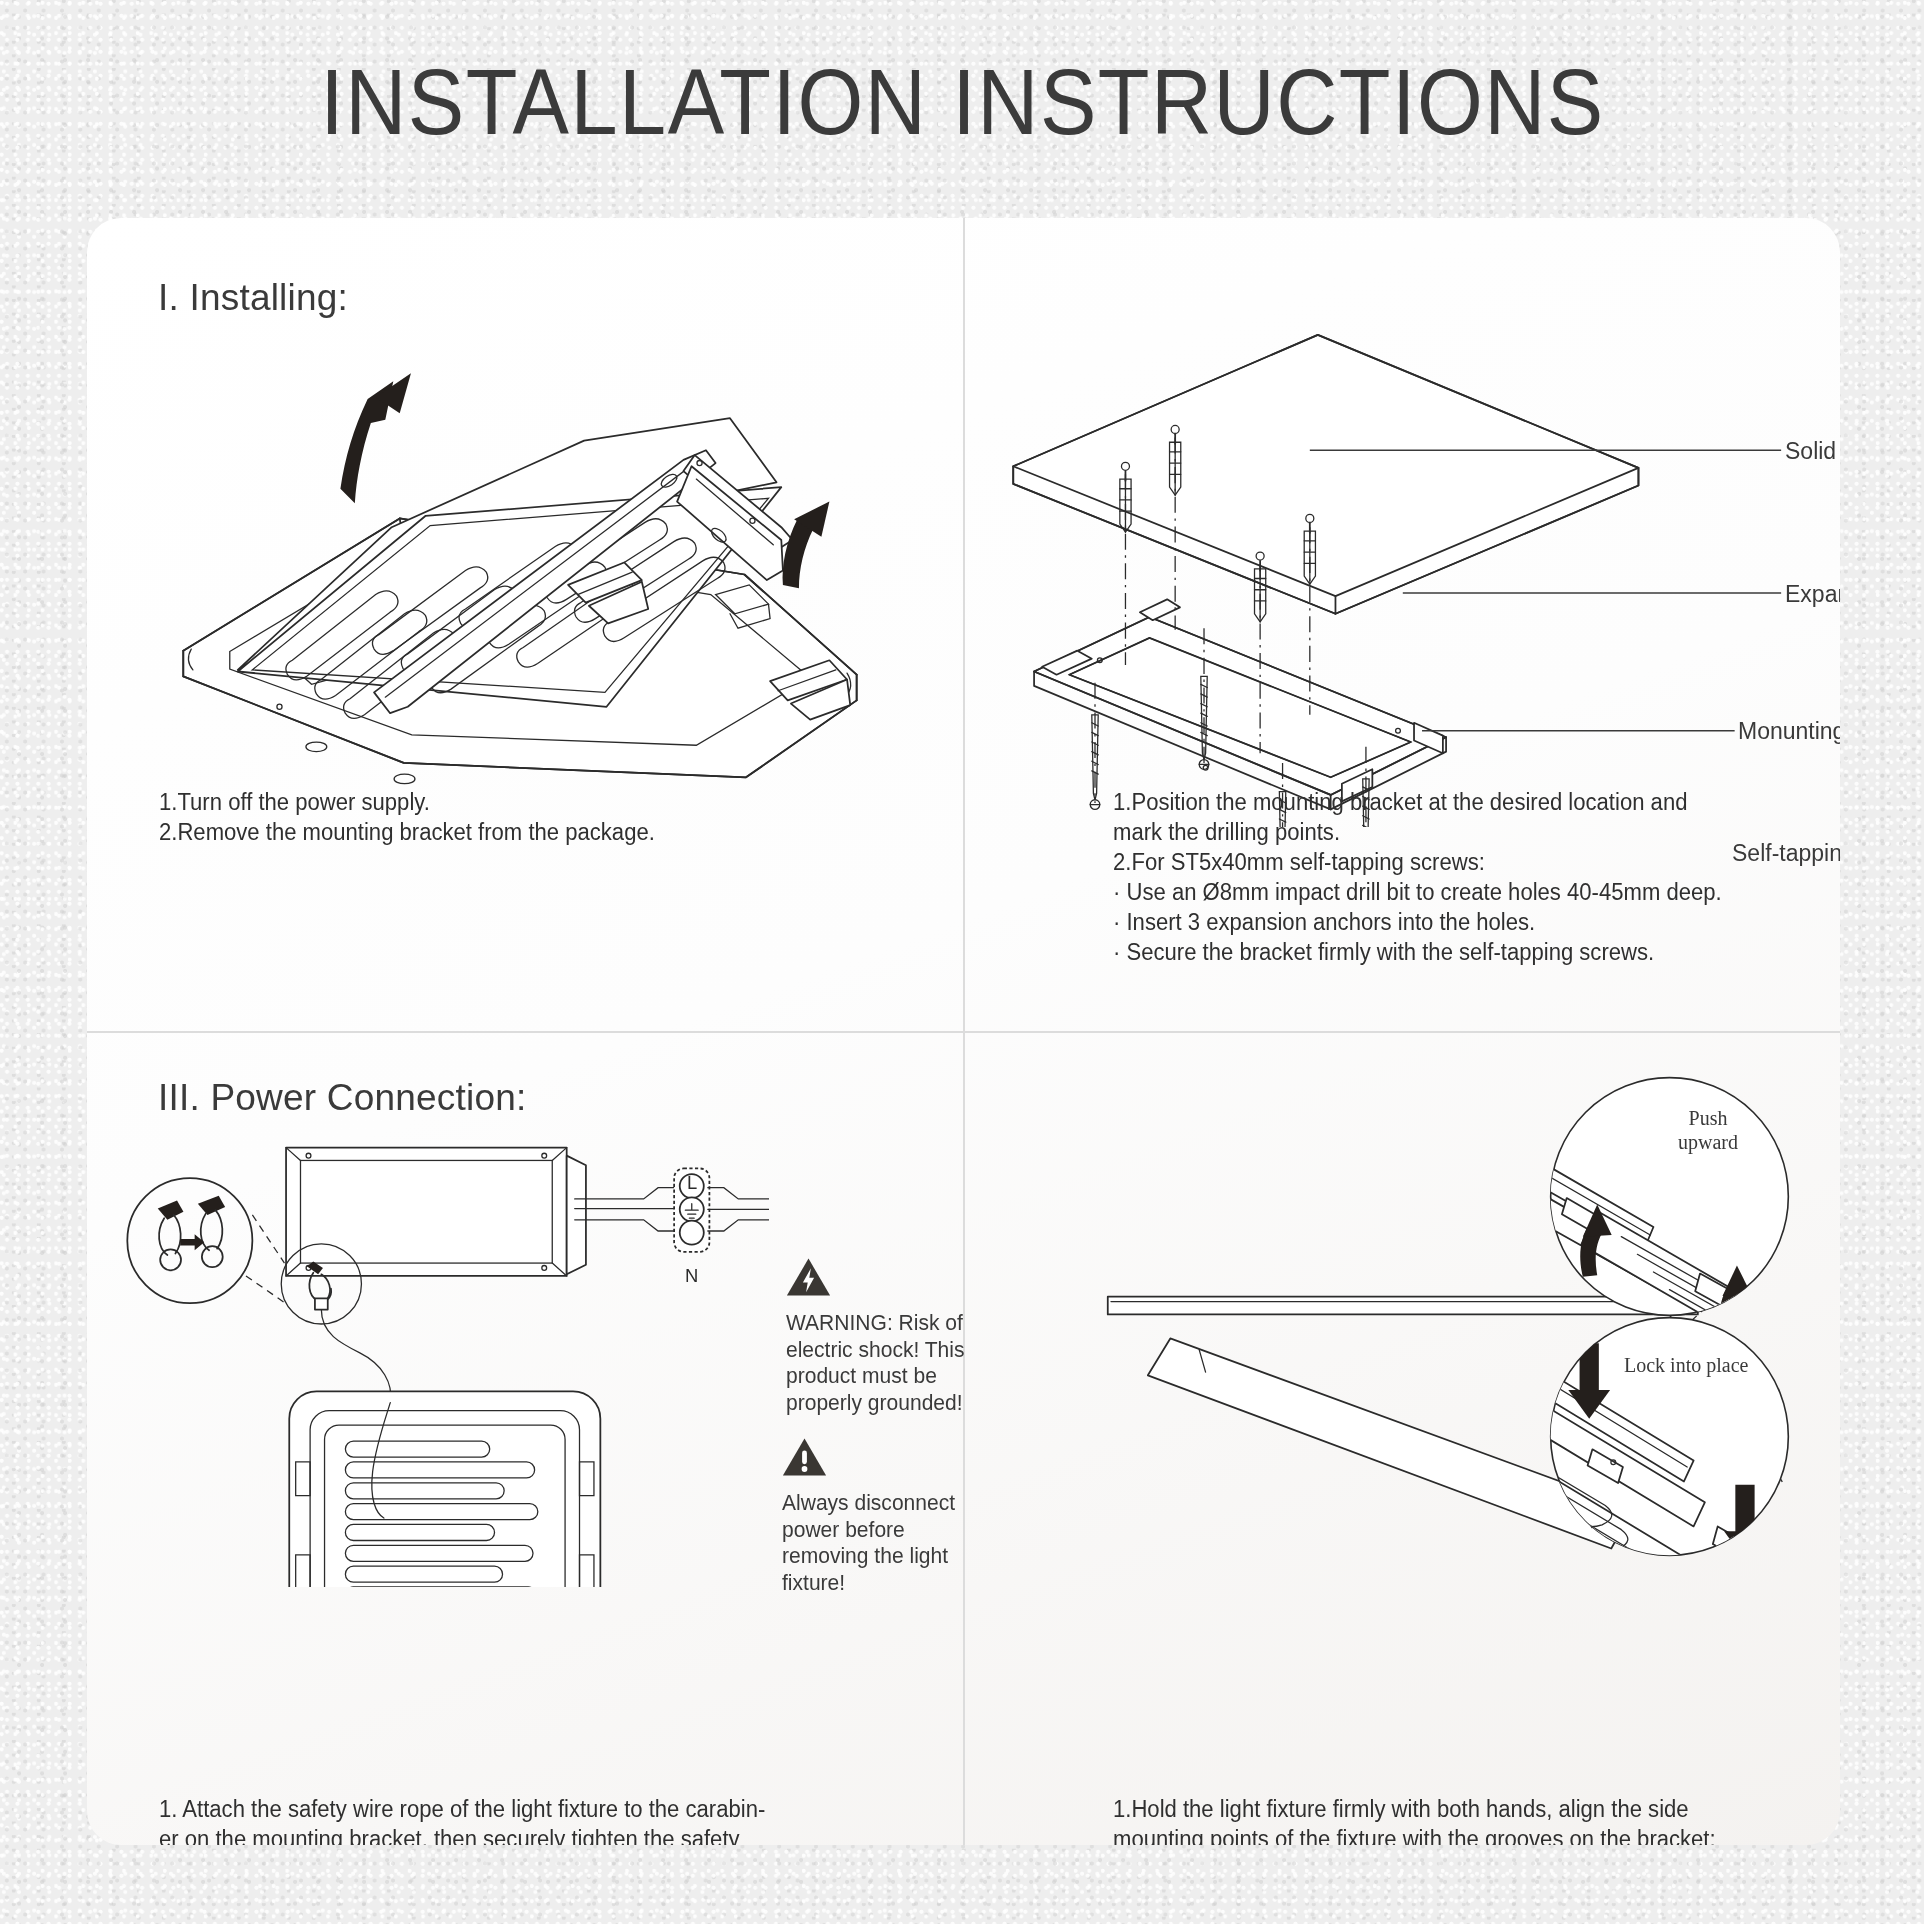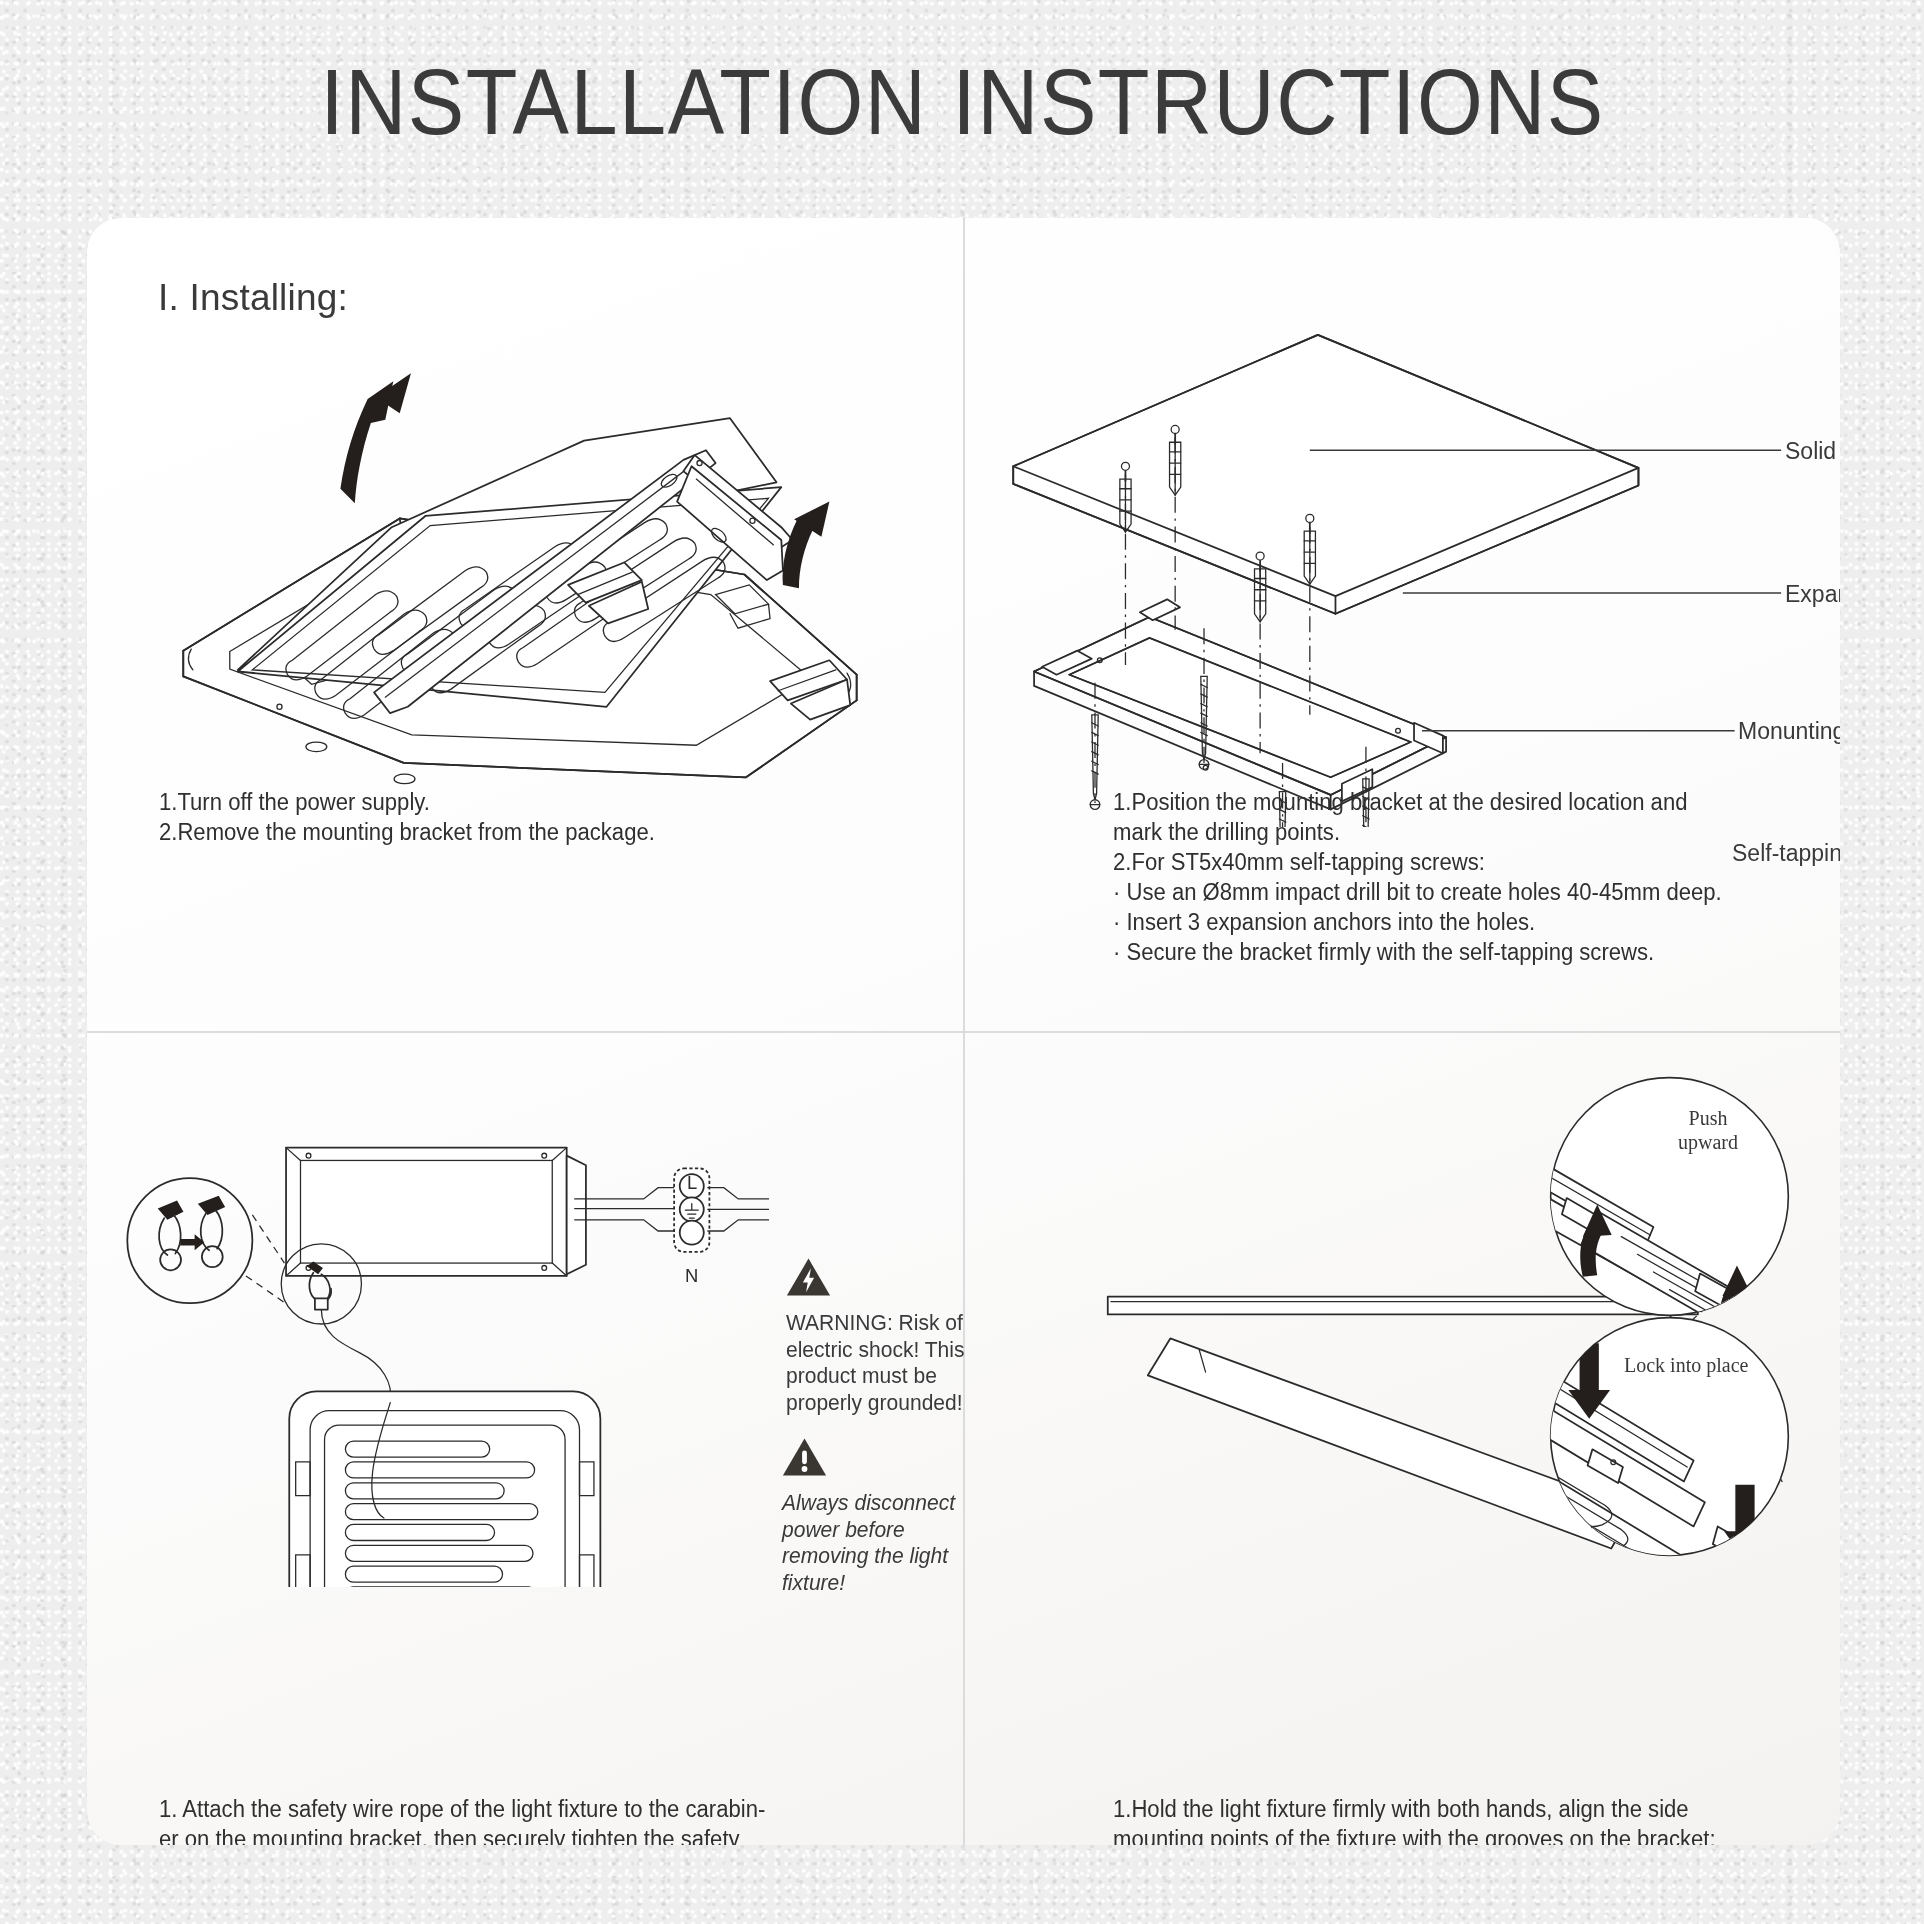--- a/index.html
+++ b/index.html
@@ -285,20 +285,21 @@
 
     <div class="body-text" style="left:148px;top:569px;width:746px;">1.Position the mounting bracket at the desired location and
 mark the drilling points.
 2.For ST5x40mm self-tapping screws:
 · Use an Ø8mm impact drill bit to create holes 40-45mm deep.
 · Insert 3 expansion anchors into the holes.
 · Secure the bracket firmly with the self-tapping screws.</div>
   </div>
 
   <div class="quad q3">
+    <div class="sec-heading" style="left:71px;top:43px;">III. Power Connection:</div>
 
     <svg width="658" height="449" style="position:absolute;left:24px;top:104px;" viewBox="0 0 820 560">
 
       <g>
         <rect class="fillw" x="218" y="12" width="350" height="160"></rect>
         <rect class="ln-thin" x="236" y="28" width="314" height="128" fill="none"></rect>
         <path class="ln-thin" d="M218 12 L236 28 M568 12 L550 28 M218 172 L236 156 M568 172 L550 156"></path>
 
         <path class="fillw" d="M568 22 L592 34 L592 158 L568 170 Z"></path>
         <g class="ln-thin">
@@ -389,21 +390,21 @@
     <div style="position:absolute;left:598px;top:231px;font-size:18.4px;color:#2b2b2b;">N</div>
 
     <div class="warn-block" style="left:699px;top:223px;">
       <svg width="45" height="40" viewBox="0 0 56 50">
         <path fill="#3a3733" d="M28 2 L55 48 L1 48 Z"></path>
         <path fill="#ffffff" d="M31 14 L21 32 L27 32 L25 44 L35 26 L29 26 Z"></path>
       </svg>
       <div class="warn-text">WARNING: Risk of electric shock! This product must be properly grounded!</div>
     </div>
 
-    <div class="warn-block" style="left:695px;top:403px;font-style:italic;">
+    <div class="warn-block" style="left:695px;top:403px;">
       <svg width="45" height="40" viewBox="0 0 56 50">
         <path fill="#3a3733" d="M28 2 L55 48 L1 48 Z"></path>
         <rect fill="#ffffff" x="25" y="17" width="6" height="17" rx="3"></rect>
         <circle fill="#ffffff" cx="28" cy="40" r="3.6"></circle>
       </svg>
       <div class="warn-text">Always disconnect power before removing the light fixture!</div>
     </div>
 
     <div class="body-text" style="left:72px;top:760px;width:786px;">1. Attach the safety wire rope of the light fixture to the carabin-
 er on the mounting bracket, then securely tighten the safety

